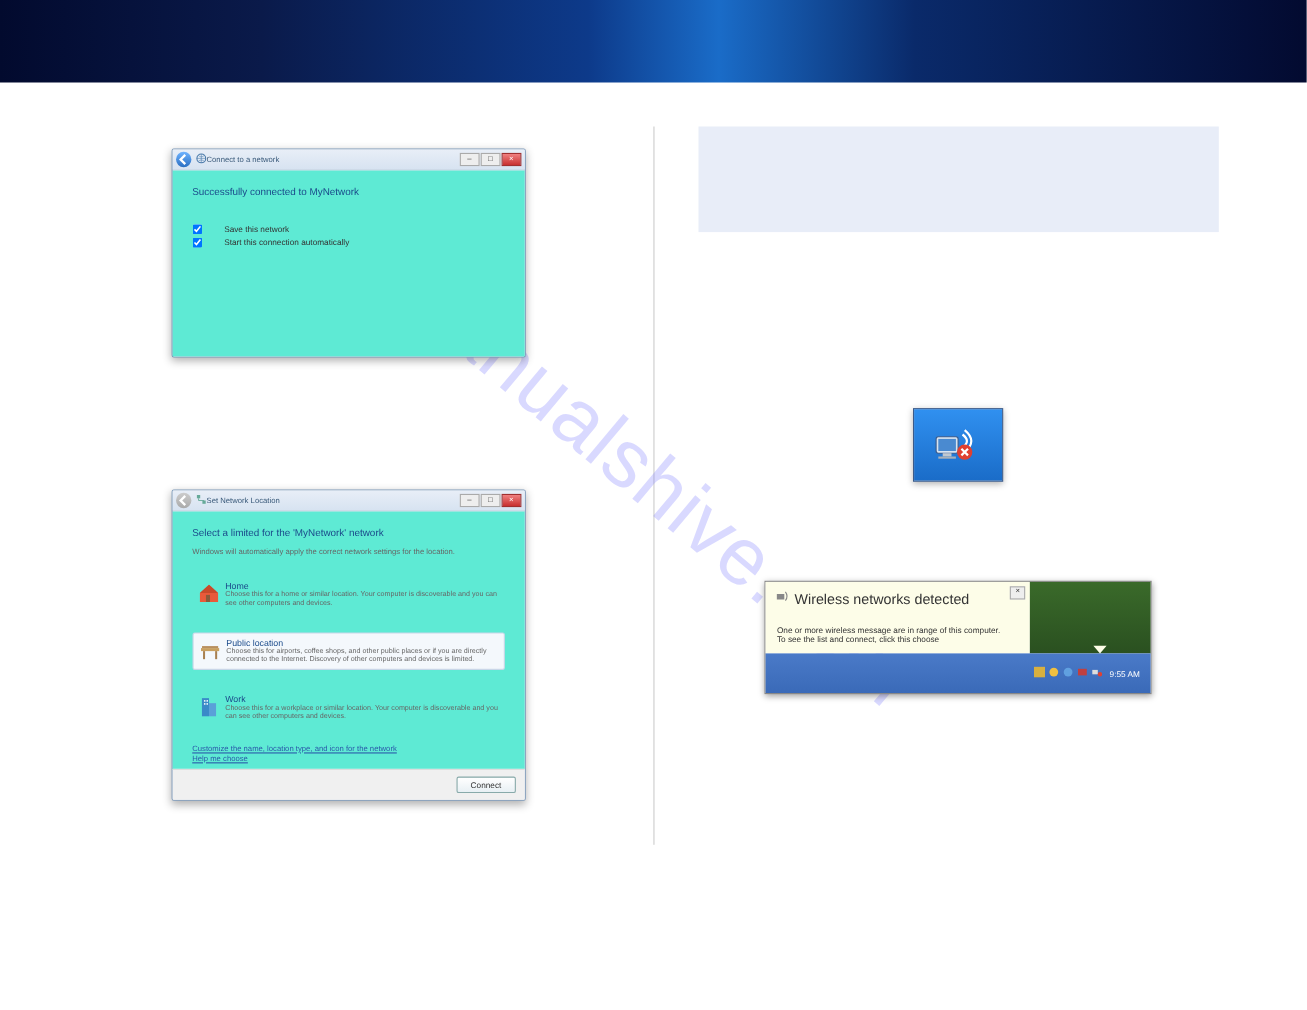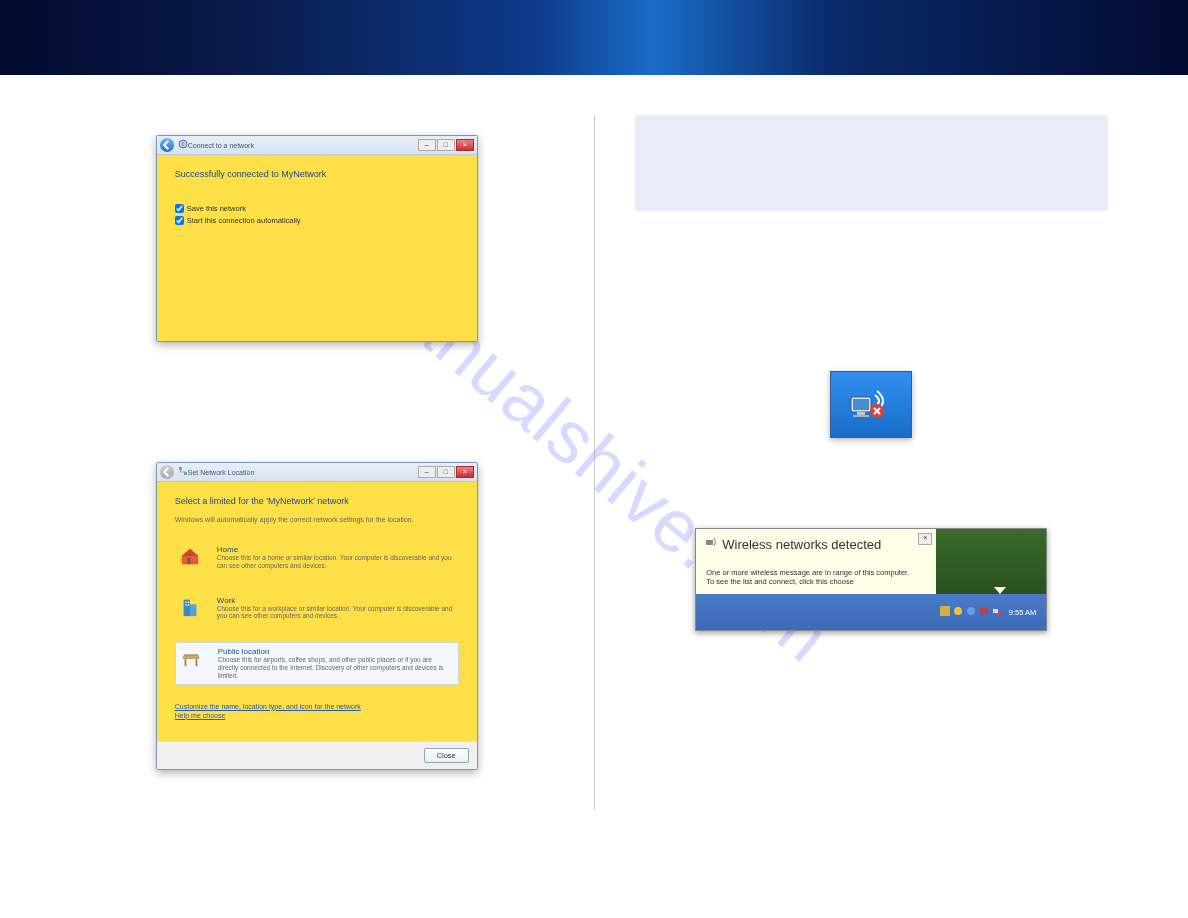--- a/index.html
+++ b/index.html
@@ -10,30 +10,30 @@
 .divider{width:1px;background:#ccc;margin:0 20px}
 
 
 .vistawin{width:320px;margin:20px auto 40px auto;box-shadow:0 3px 8px rgba(0,0,0,.3);border:1px solid #7a97b8;font-size:7.5px;background:#fff;border-radius:2px}
 .tb{background:linear-gradient(#e8eef7,#d7e3f1);height:18px;display:flex;align-items:center;padding:0 3px;border-bottom:1px solid #b8c8dc}
 .tb .back{width:14px;height:14px;border-radius:50%;background:linear-gradient(#6fb3ff,#2a6fc2);display:flex;align-items:center;justify-content:center;color:#fff;font-weight:bold;font-size:8px;margin-right:4px}
 .tb .ttl{color:#3a5a7a;font-size:7px}
 .tb .winbtns{margin-left:auto;display:flex;gap:1px}
 .tb .wbtn{width:16px;height:10px;font-size:7px;text-align:center;line-height:10px;border:1px solid #aaa;background:#eee}
 .tb .wbtn.close{background:linear-gradient(#f08080,#c83030);color:#fff;border-color:#a03030}
-.body{padding:14px 18px 22px 18px;min-height:150px;background:#fde047}
+.body{padding:14px 18px 5px 18px;min-height:150px;background:#5eead4}
 .foot{background:#f0f0f0;border-top:1px solid #ddd;padding:6px 8px;text-align:right}
 .fbtn{display:inline-block;border:1px solid #8aa;padding:2px 12px;font-size:7.5px;background:linear-gradient(#fff,#e8f0f4);border-radius:2px}
 .h{color:#1a4a8a;font-size:9px;margin-bottom:10px}
 .sub{color:#666;font-size:7px;margin-bottom:8px}
-.chk{display:flex;align-items:center;gap:3px;margin:3px 0}
+.chk{display:flex;align-items:center;gap:20px;margin:3px 0}
 .chk input{width:9px;height:9px;margin:0}
 .chk label{font-size:7.5px;color:#333}
 
-.locopt{display:flex;gap:16px;margin:18px 0;padding:4px;align-items:flex-start}
+.locopt{display:flex;gap:4px;margin:18px 0;padding:4px;align-items:flex-start}
 .locopt.sel{border:1px solid #c9d6e8;background:#f4f8fc;border-radius:2px}
 .ico{width:22px;height:22px;flex-shrink:0;display:flex;align-items:center;justify-content:center}
 .locopt .txt .t{color:#1a4a8a;font-size:8px}
 .locopt .txt .d{color:#666;font-size:6.5px;line-height:1.2}
 .link{color:#2a5aaa;font-size:7px;text-decoration:underline;display:block;margin-top:2px;cursor:pointer}
 
 
 .notebox{background:#e8edf8;padding:18px 20px;margin:0 0 40px 0}
 .xpicon{width:80px;height:65px;margin:0 auto 30px auto;border:1px solid #3a5a8a;background:linear-gradient(#3090f0,#1a6cc8);box-shadow:0 2px 6px rgba(0,0,0,.3);display:flex;align-items:center;justify-content:center;position:relative}
 .xpicon svg{width:48px;height:36px}
@@ -135,57 +135,57 @@
                   <rect x="9" y="14" width="4" height="7" fill="#8a5a3a"></rect>
                   <path d="M3 12 L12 4 L21 12" fill="#c84a2a"></path>
                 </svg>
       </div>
       <div class="txt">
        <div class="t">Home</div>
        <div class="d">Choose this for a home or similar location. Your computer is discoverable and you can see other computers and devices.</div>
       </div>
      </div>
 
+     <div class="locopt sel">
+      <div class="ico">
+       <svg width="22" height="22" viewBox="0 0 24 24">
+                  <rect x="3" y="10" width="18" height="3" fill="#c8a060"></rect>
+                  <rect x="5" y="13" width="2" height="8" fill="#a88050"></rect>
+                  <rect x="17" y="13" width="2" height="8" fill="#a88050"></rect>
+                  <rect x="4" y="8" width="16" height="2" fill="#b89060"></rect>
+                </svg>
+      </div>
+      <div class="txt">
+       <div class="t">Public location</div>
+       <div class="d">Choose this for airports, coffee shops, and other public places or if you are directly connected to the Internet. Discovery of other computers and devices is limited.</div>
+      </div>
+     </div>
+
      <div class="locopt">
       <div class="ico">
        <svg width="22" height="22" viewBox="0 0 24 24">
                   <rect x="5" y="4" width="7" height="18" fill="#3a8ac8"></rect>
                   <rect x="12" y="9" width="7" height="13" fill="#5aa0d8"></rect>
                   <rect x="7" y="6" width="1.5" height="1.5" fill="#fff"></rect>
                   <rect x="7" y="9" width="1.5" height="1.5" fill="#fff"></rect>
                   <rect x="9.5" y="6" width="1.5" height="1.5" fill="#fff"></rect>
                   <rect x="9.5" y="9" width="1.5" height="1.5" fill="#fff"></rect>
                 </svg>
       </div>
       <div class="txt">
        <div class="t">Work</div>
        <div class="d">Choose this for a workplace or similar location. Your computer is discoverable and you can see other computers and devices.</div>
       </div>
      </div>
 
-     <div class="locopt sel">
-      <div class="ico">
-       <svg width="22" height="22" viewBox="0 0 24 24">
-                  <rect x="3" y="10" width="18" height="3" fill="#c8a060"></rect>
-                  <rect x="5" y="13" width="2" height="8" fill="#a88050"></rect>
-                  <rect x="17" y="13" width="2" height="8" fill="#a88050"></rect>
-                  <rect x="4" y="8" width="16" height="2" fill="#b89060"></rect>
-                </svg>
-      </div>
-      <div class="txt">
-       <div class="t">Public location</div>
-       <div class="d">Choose this for airports, coffee shops, and other public places or if you are directly connected to the Internet. Discovery of other computers and devices is limited.</div>
-      </div>
-     </div>
-
      <span class="link">Customize the name, location type, and icon for the network</span>
      <span class="link">Help me choose</span>
     </div>
     <div class="foot">
-     <span class="fbtn">Close</span>
+     <span class="fbtn">Connect</span>
     </div>
    </div>
 
   </div>
 
   <div class="divider"></div>
 
   <div class="col">
 
    <div class="notebox" style="height:60px">

